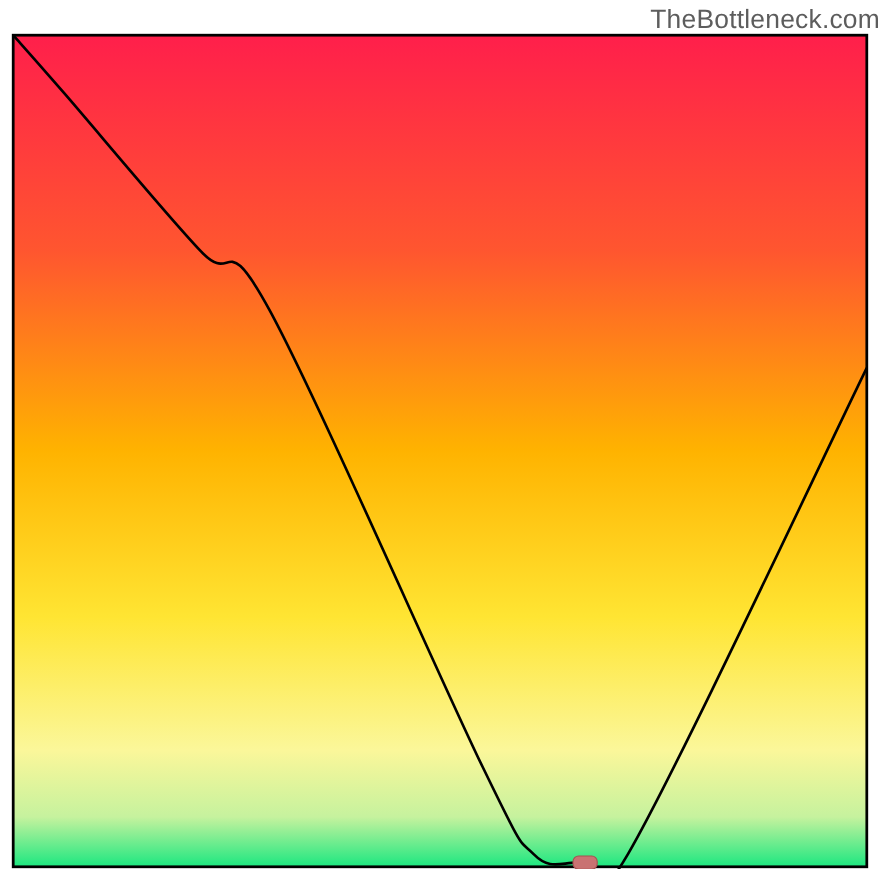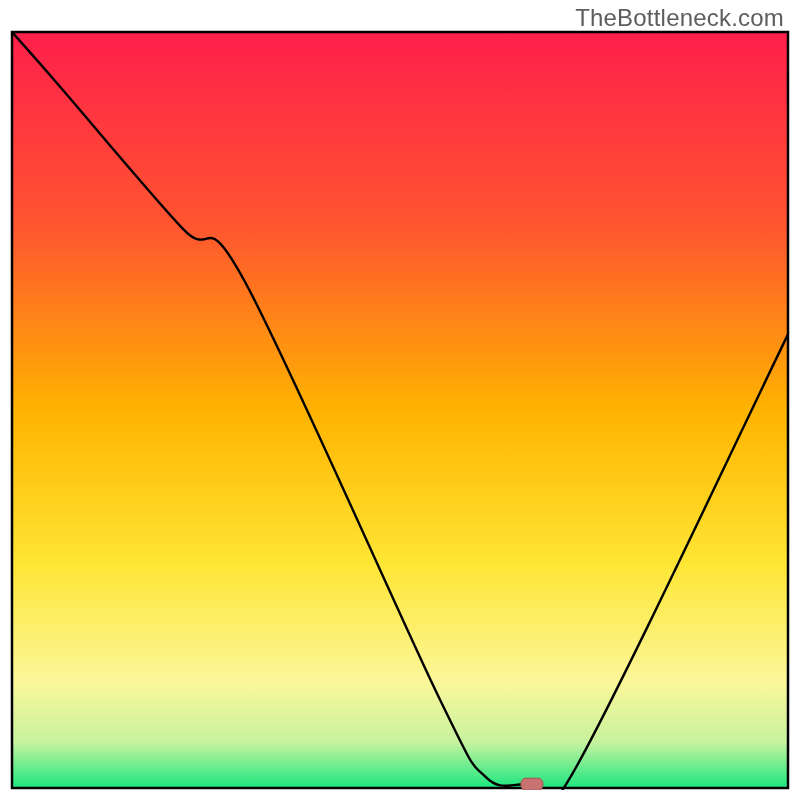--- a/index.html
+++ b/index.html
@@ -12,21 +12,21 @@
   }
   .container {
     position: relative;
     width: 800px;
     height: 800px;
     box-sizing: border-box;
   }
   .watermark {
     position: absolute;
     top: 4px;
-    right: 16px;
+    right: 0;
     font-size: 24px;
     font-weight: 400;
     color: #5d5d5d;
     letter-spacing: 0.2px;
   }
   .plot-wrap {
     position: absolute;
     left: 10px;
     top: 30px;
     width: 780px;

